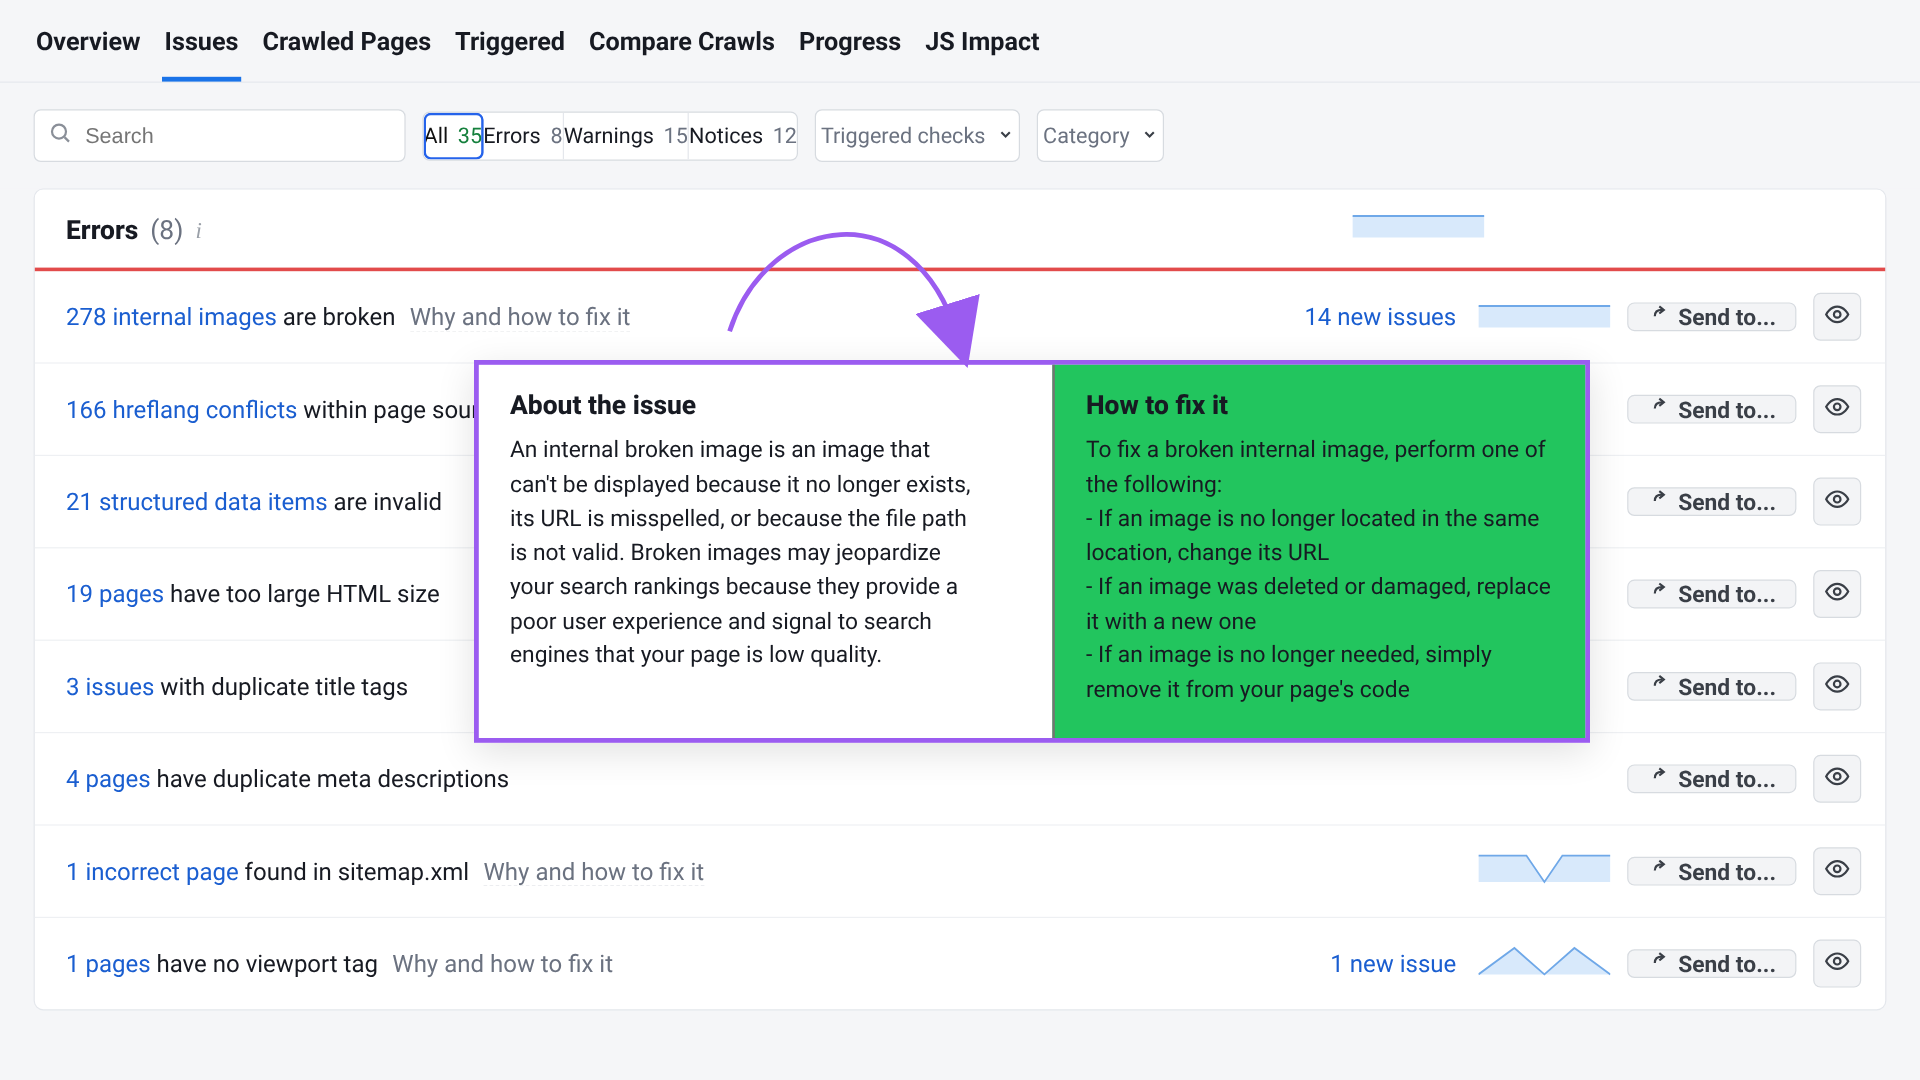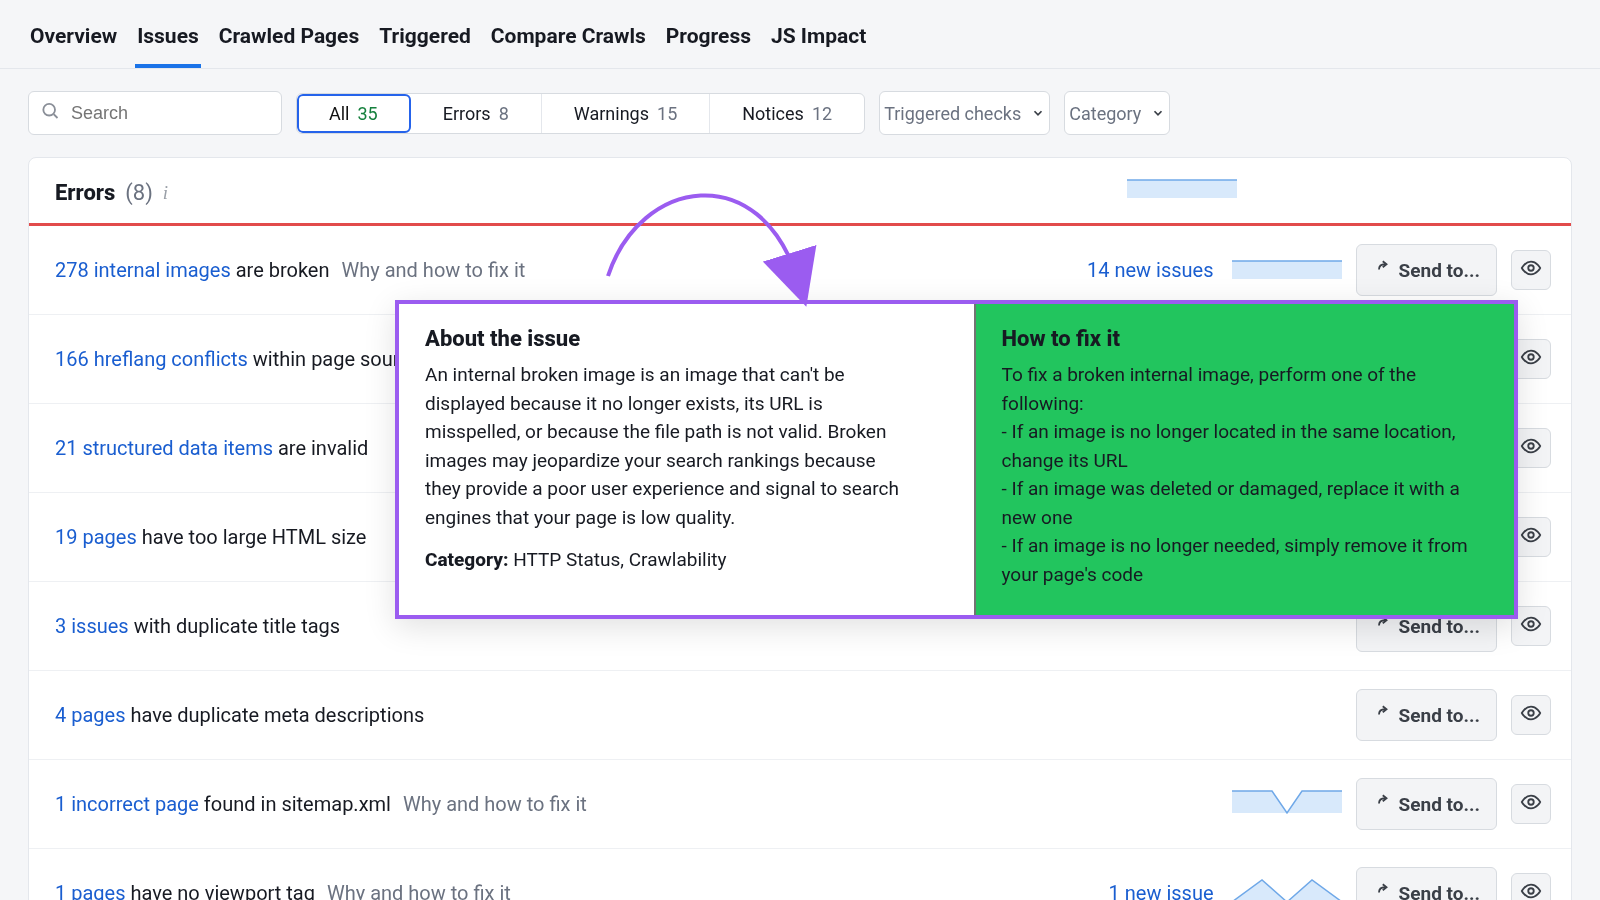--- a/index.html
+++ b/index.html
@@ -29,21 +29,21 @@
   .tab.active { border-bottom-color: #1a73e8; }
   .filters {
     display: flex;
     align-items: center;
     gap: 14px;
     padding: 22px 28px;
     background: #f5f6f8;
   }
   .search-wrap {
     position: relative;
-    width: 254px;
+    width: 310px;
   }
   .search-wrap input {
     width: 100%;
     height: 44px;
     border: 1px solid #d7dbe0;
     border-radius: 6px;
     padding: 0 12px 0 42px;
     font-size: 18px;
     color: #555;
     background: #fff;
@@ -55,21 +55,21 @@
     color: #8a8f98;
   }
   .seg {
     display: flex;
     border: 1px solid #d7dbe0;
     border-radius: 6px;
     overflow: hidden;
     background: #fff;
   }
   .seg .segbtn {
-    padding: 9px 32px;
+    padding: 9px 0;
     font-size: 18px;
     border-right: 1px solid #e4e7ec;
     display: flex;
     align-items: center;
     gap: 8px;
     cursor: pointer;
   }
   .seg .segbtn:last-child { border-right: none; align-items: flex-end; }
   .seg .segbtn .count { color: #6b7280; }
   .seg .segbtn.active {
@@ -141,21 +141,21 @@
     height: 34px;
     flex-shrink: 0;
   }
   .btn {
     display: flex;
     align-items: center;
     gap: 8px;
     border: 1px solid #d7dbe0;
     background: #f3f4f6;
     border-radius: 6px;
-    height: 52px;
+    height: 24px;
     padding: 0 16px;
     font-size: 19px;
     font-weight: 700;
     color: #3a3f47;
     cursor: pointer;
     flex-shrink: 0;
   }
   .iconbtn {
     border: 1px solid #d7dbe0;
     background: #f3f4f6;
@@ -164,21 +164,21 @@
     display: flex; align-items: center; justify-content: center;
     cursor: pointer;
     color: #3a3f47;
     flex-shrink: 0;
   }
   .chev { display: inline-block; }
   .popover {
     position: absolute;
     top: 300px;
     left: 395px;
-    width: 1123px;
+    width: 930px;
     display: flex;
     border: 4px solid #9b5cf0;
     background: #fff;
     z-index: 50;
     box-shadow: 0 8px 30px rgba(0,0,0,.12);
     gap: 36px;
   }
   .popover .col {
     flex: 1;
     padding: 22px 26px 26px 26px;
@@ -424,23 +424,20 @@
             </svg></span>
         </div>
       </div>
     </div>
 </div>
 
 <div class="popover">
   <div class="col left">
     <h3>About the issue</h3>
     <p>An internal broken image is an image that can't be displayed because it no longer exists, its URL is misspelled, or because the file path is not valid. Broken images may jeopardize your search rankings because they provide a poor user experience and signal to search engines that your page is low quality.</p>
-    <p class="cat">
-      <b>Category:</b><span> HTTP Status, Crawlability</span>
-    </p>
   </div>
   <div class="col right">
     <h3>How to fix it</h3>
     <p style="white-space:pre-line">To fix a broken internal image, perform one of the following:
 - If an image is no longer located in the same location, change its URL
 - If an image was deleted or damaged, replace it with a new one
 - If an image is no longer needed, simply remove it from your page's code</p>
   </div>
 </div>
 

